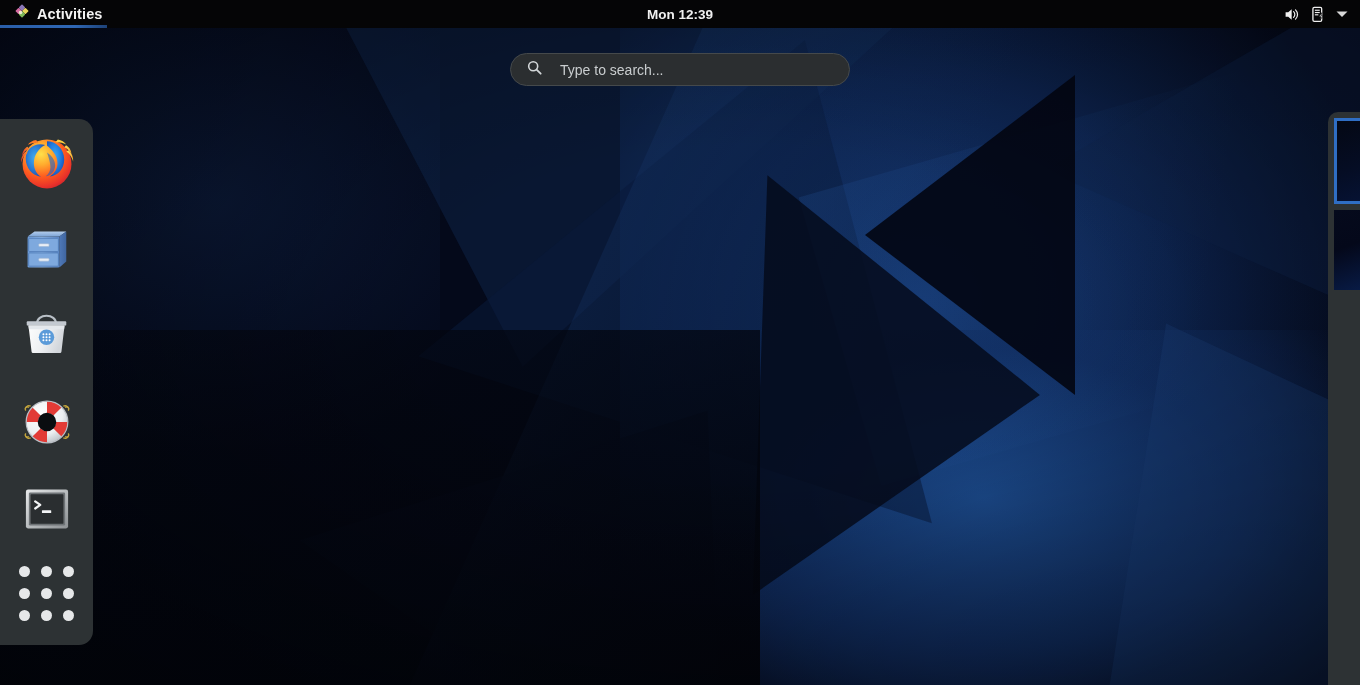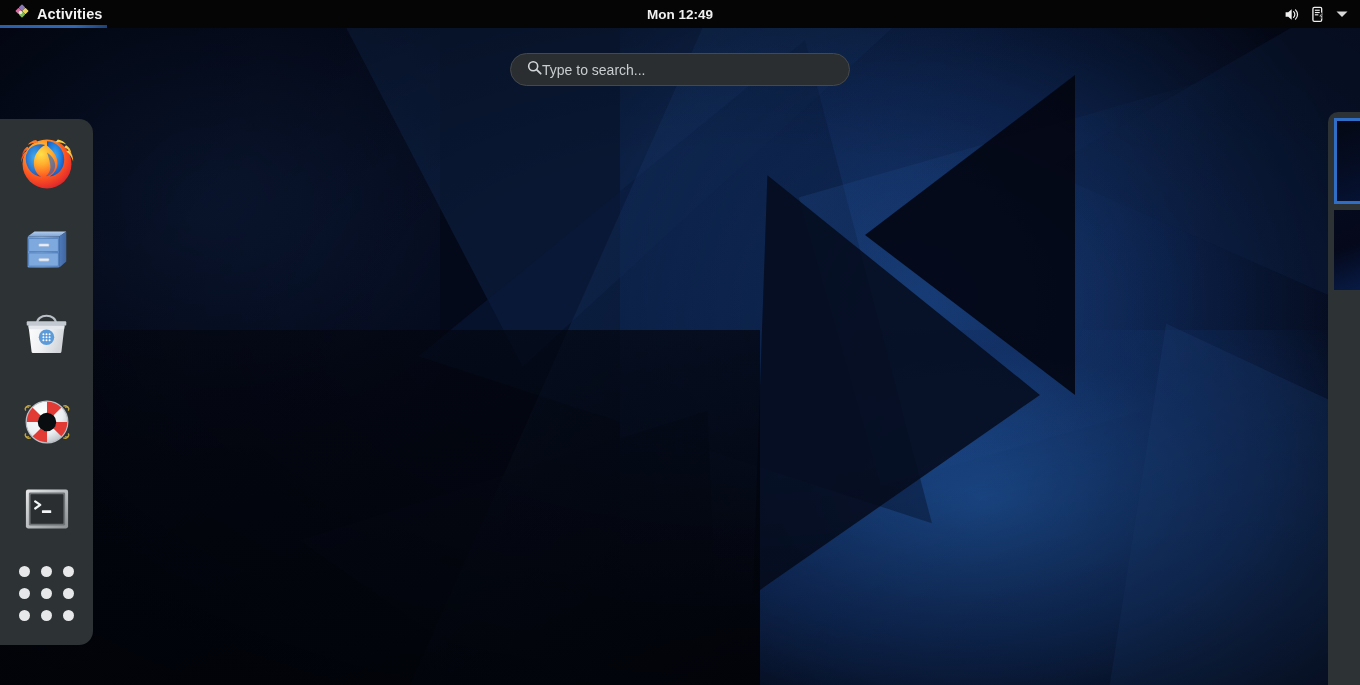--- a/index.html
+++ b/index.html
@@ -143,21 +143,21 @@
   #search-wrap {
     position:absolute; left:510px; top:53px; width:340px; height:33px;
     z-index:30;
   }
   #search-entry {
     width:100%; height:100%;
     background:#2b2e30;
     border:1px solid #45494b;
     border-radius:17px;
     display:flex; align-items:center;
-    padding-left:16px; gap:0;
+    padding-left:16px; gap:18px;
     cursor:text;
   }
   #search-placeholder {
     color:#c9cdcf; font-size:14px;
   }
 
   
   #dock {
     position:absolute; left:0; top:119px; width:93px; height:526px;
     background:#2d3234;
@@ -246,21 +246,21 @@
             <rect x="0" y="-4" width="9" height="9" rx="1.5" fill="#7fb85a" transform="rotate(45)"></rect>
             <circle cx="0" cy="0" r="3.4" fill="#f0e9d0"></circle>
           </g>
         </svg>
       </span>
       <span class="label">Activities</span>
     </div>
     <div id="activities-underline"></div>
 
     <div id="clock">
-      <span class="clock-hit">Mon 12:49</span>
+      <span class="clock-hit">Mon 12:39</span>
     </div>
 
     <div id="tray">
       <span>
         <svg width="16" height="15" viewBox="0 0 20 18">
           <path d="M2 6.3h3.3L9.6 2.4v13.2L5.3 11.7H2z" fill="#f0f0f0"></path>
           <path d="M12 5.4a5 5 0 0 1 0 7.2" stroke="#f0f0f0" stroke-width="1.5" fill="none" stroke-linecap="round"></path>
           <path d="M14.4 3.2a8 8 0 0 1 0 11.6" stroke="#f0f0f0" stroke-width="1.5" fill="none" stroke-linecap="round"></path>
         </svg>
       </span>

